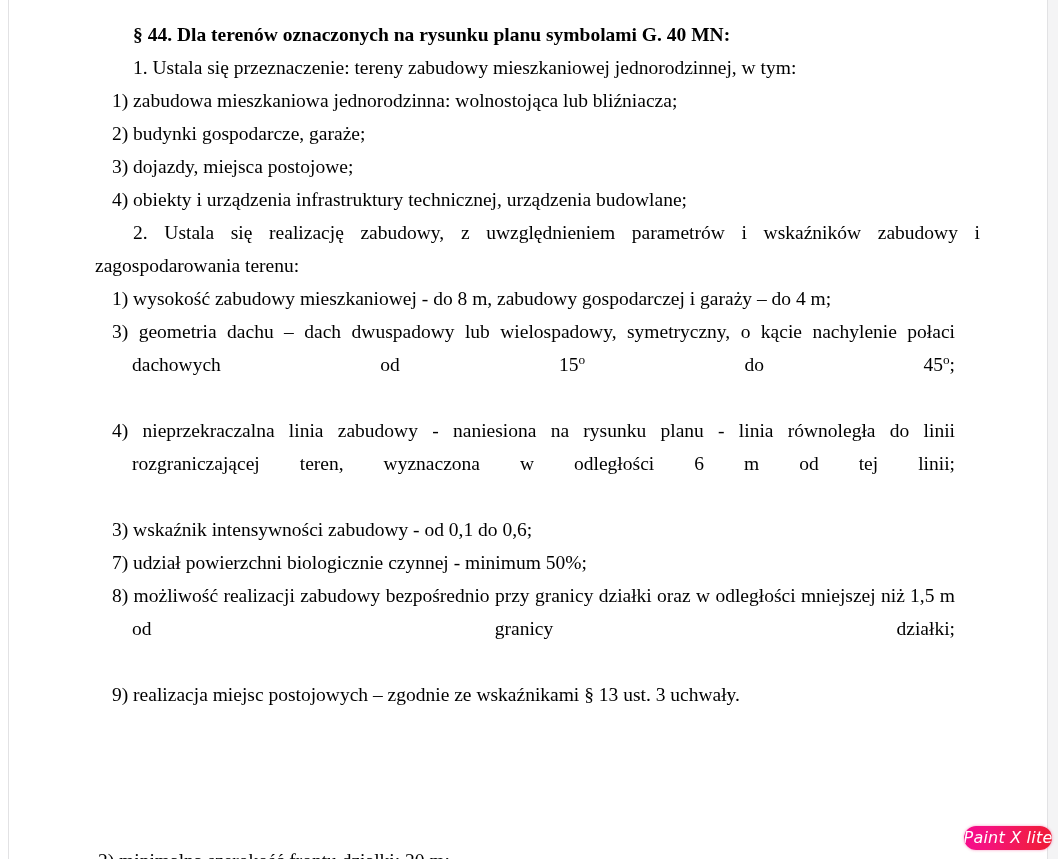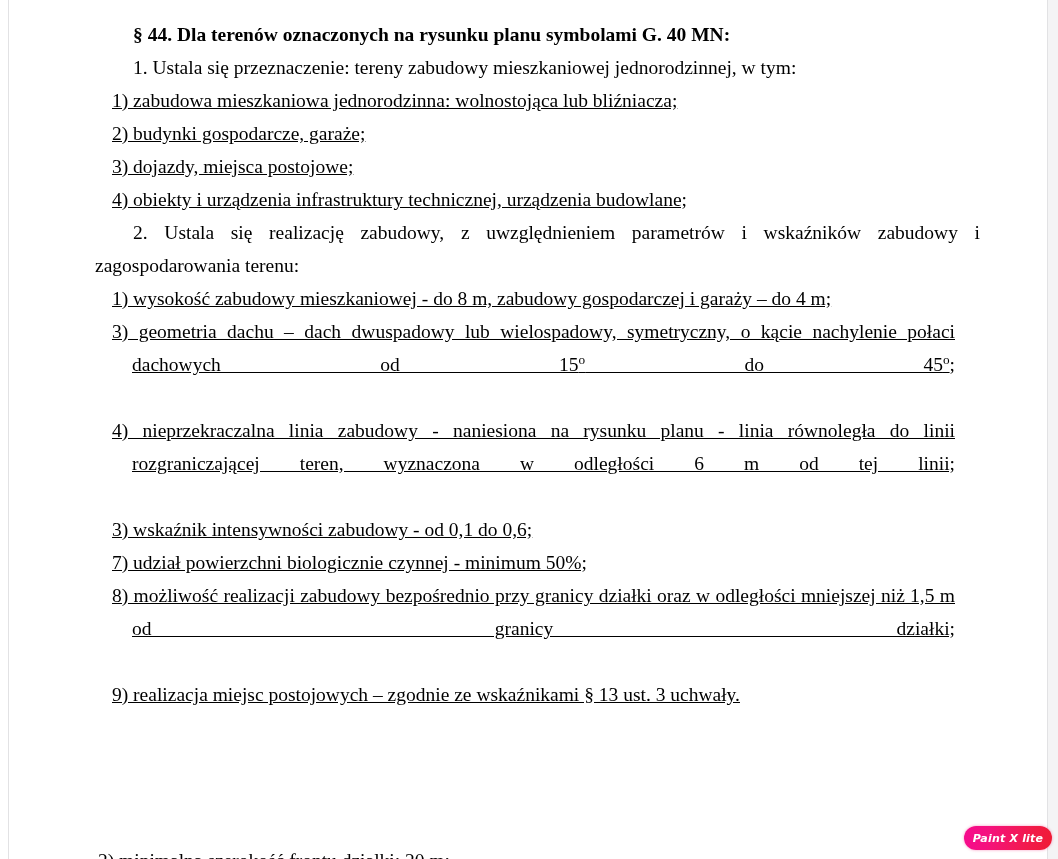--- a/index.html
+++ b/index.html
@@ -80,21 +80,20 @@
   }
 
   
   .item {
     display: block;
     margin-left: 100px;
     margin-right: 91px;
     padding-left: 20px;
     text-indent: -20px;
     text-align: justify;
-    text-decoration: underline;
   }
   .item.flush-left {
     text-align: left;
   }
   .item.justified::after {
     content: "";
     display: inline-block;
     width: 100%;
   }
 
@@ -134,22 +133,22 @@
     border-radius: 12px;
     background: linear-gradient(100deg, #f60a8e 0%, #f5127e 28%, #f21a4e 70%, #ef1b33 100%);
     box-shadow: 0 0 3px rgba(240, 20, 110, 0.45);
     display: flex;
     align-items: center;
     justify-content: center;
     overflow: hidden;
   }
   #watermark .wm-text {
     font-family: "DejaVu Sans", "Liberation Sans", sans-serif;
-    font-size: 11px;
-    font-weight: bold;
+    font-size: 16px;
+    font-weight: normal;
     font-style: italic;
     color: #ffffff;
     letter-spacing: 0.2px;
     white-space: nowrap;
     line-height: 1;
   }
 </style>
 </head>
 <body>
 

